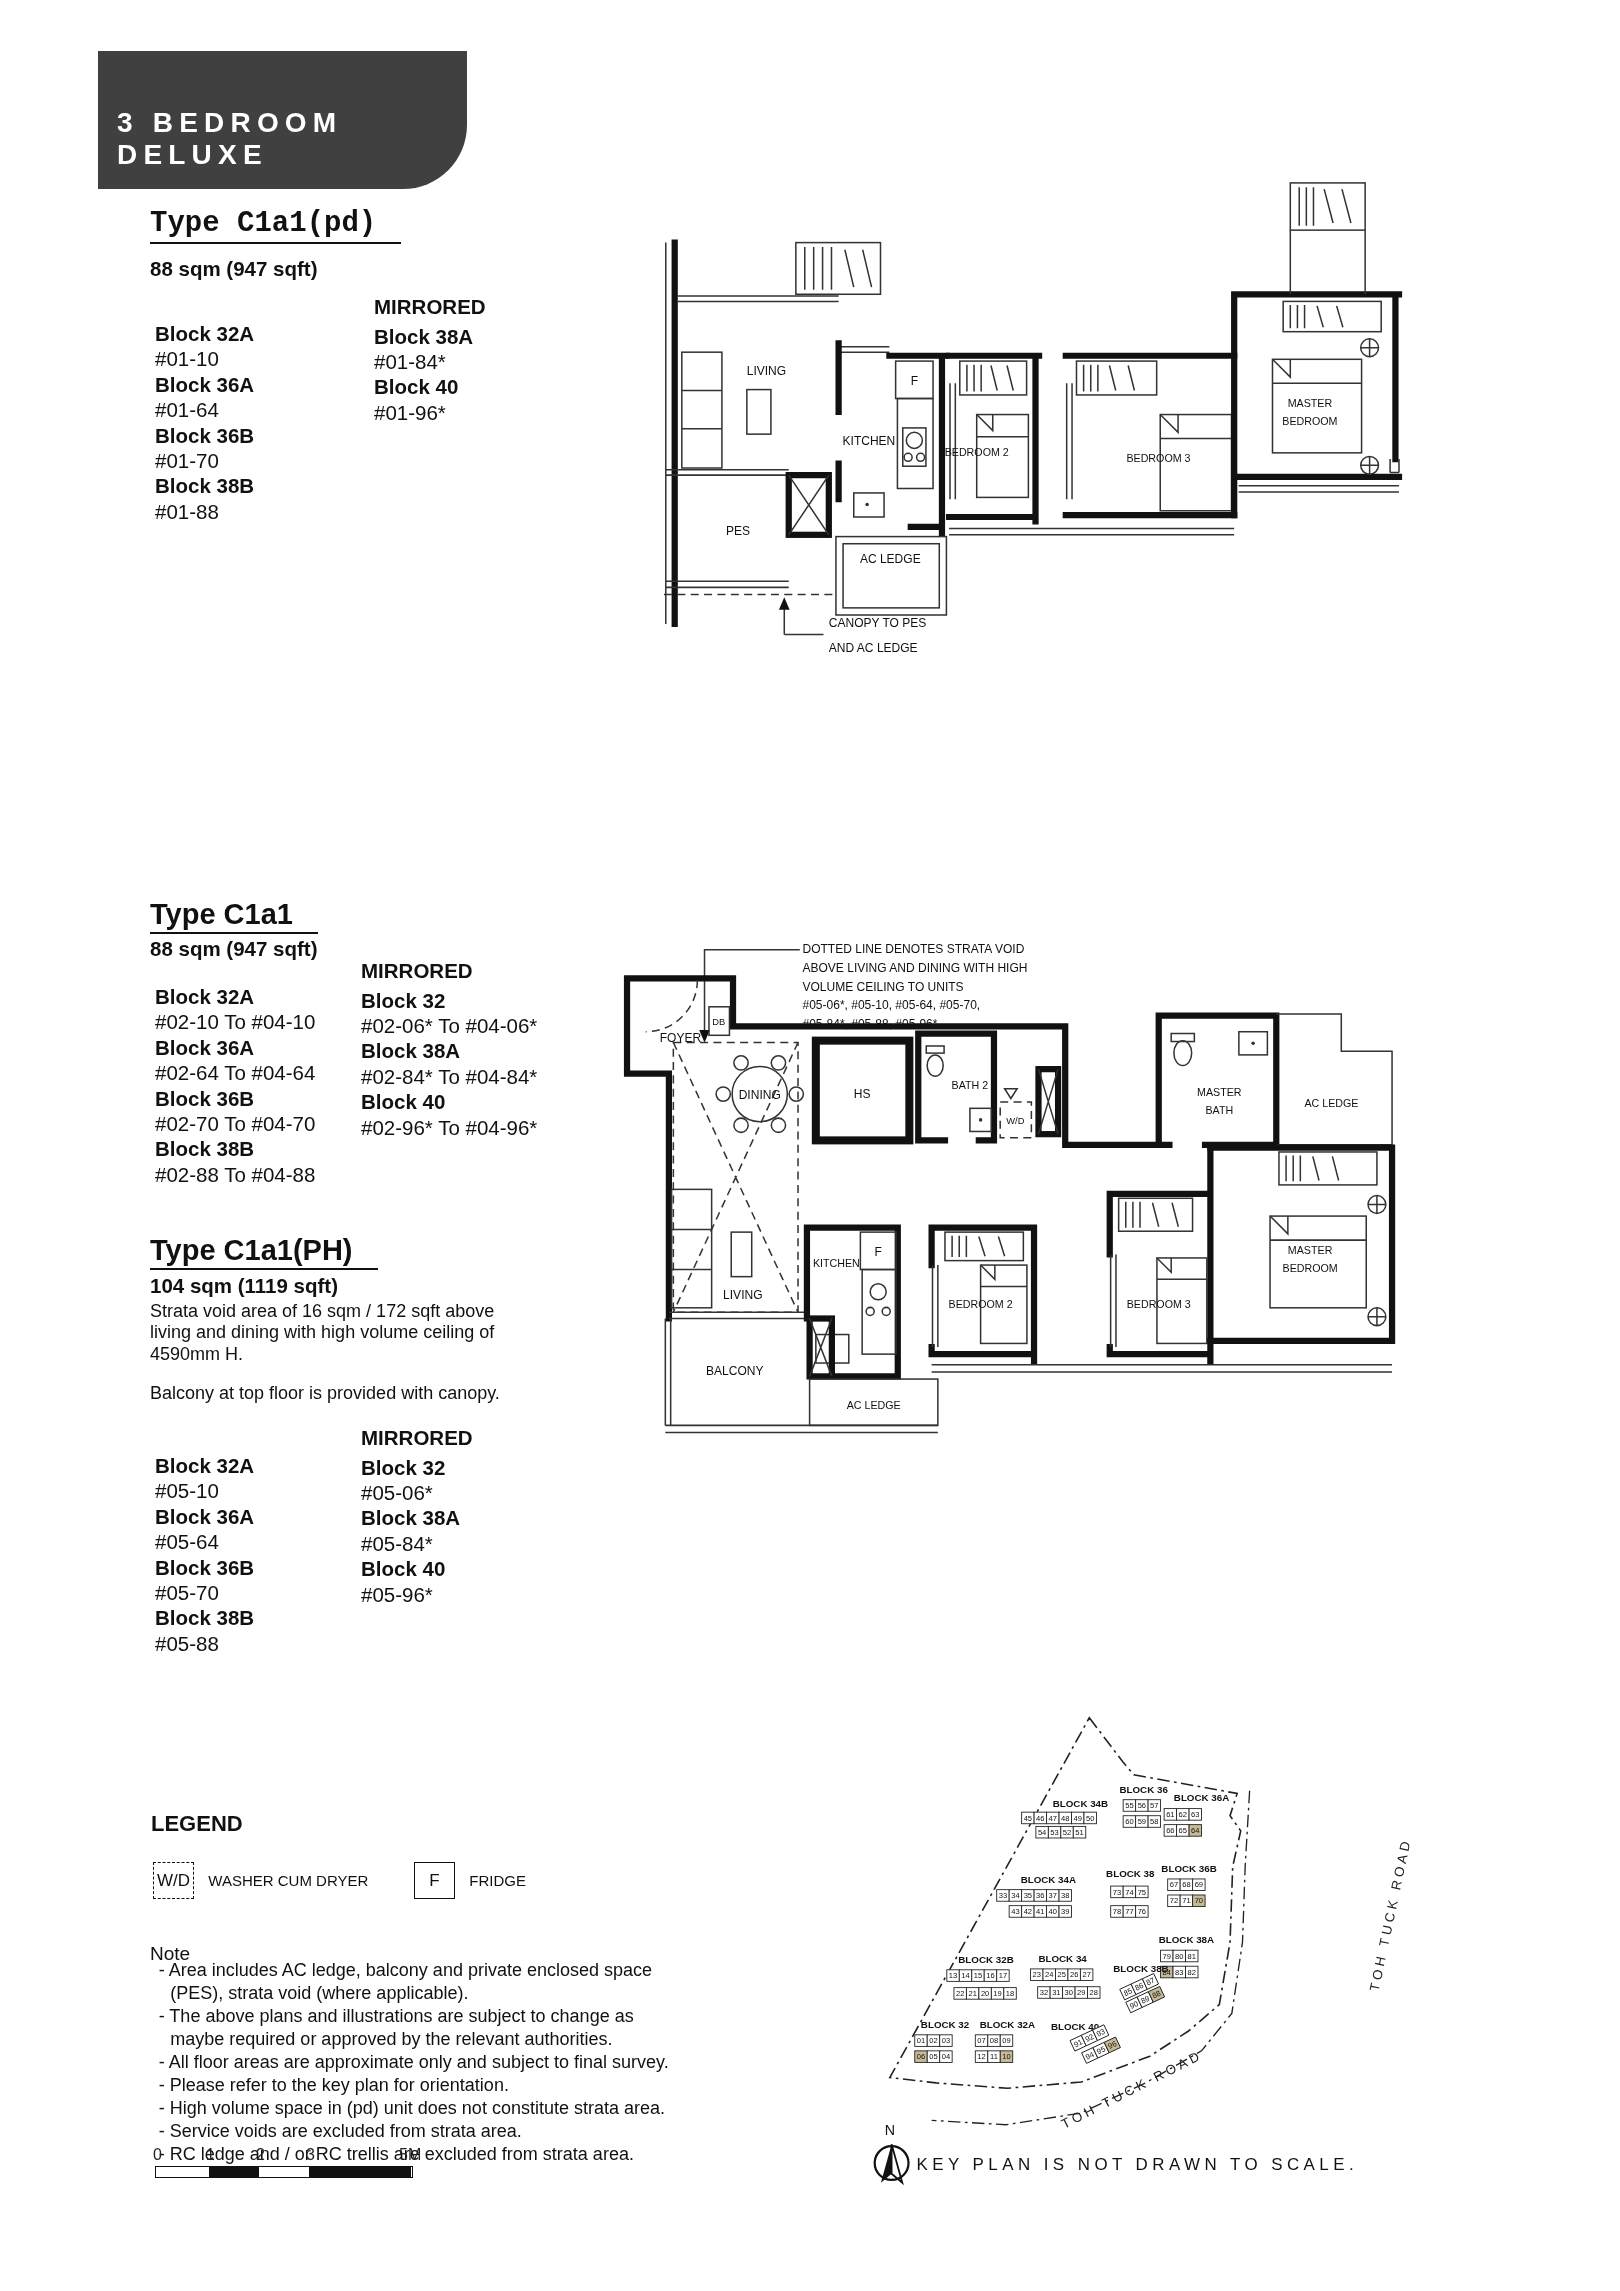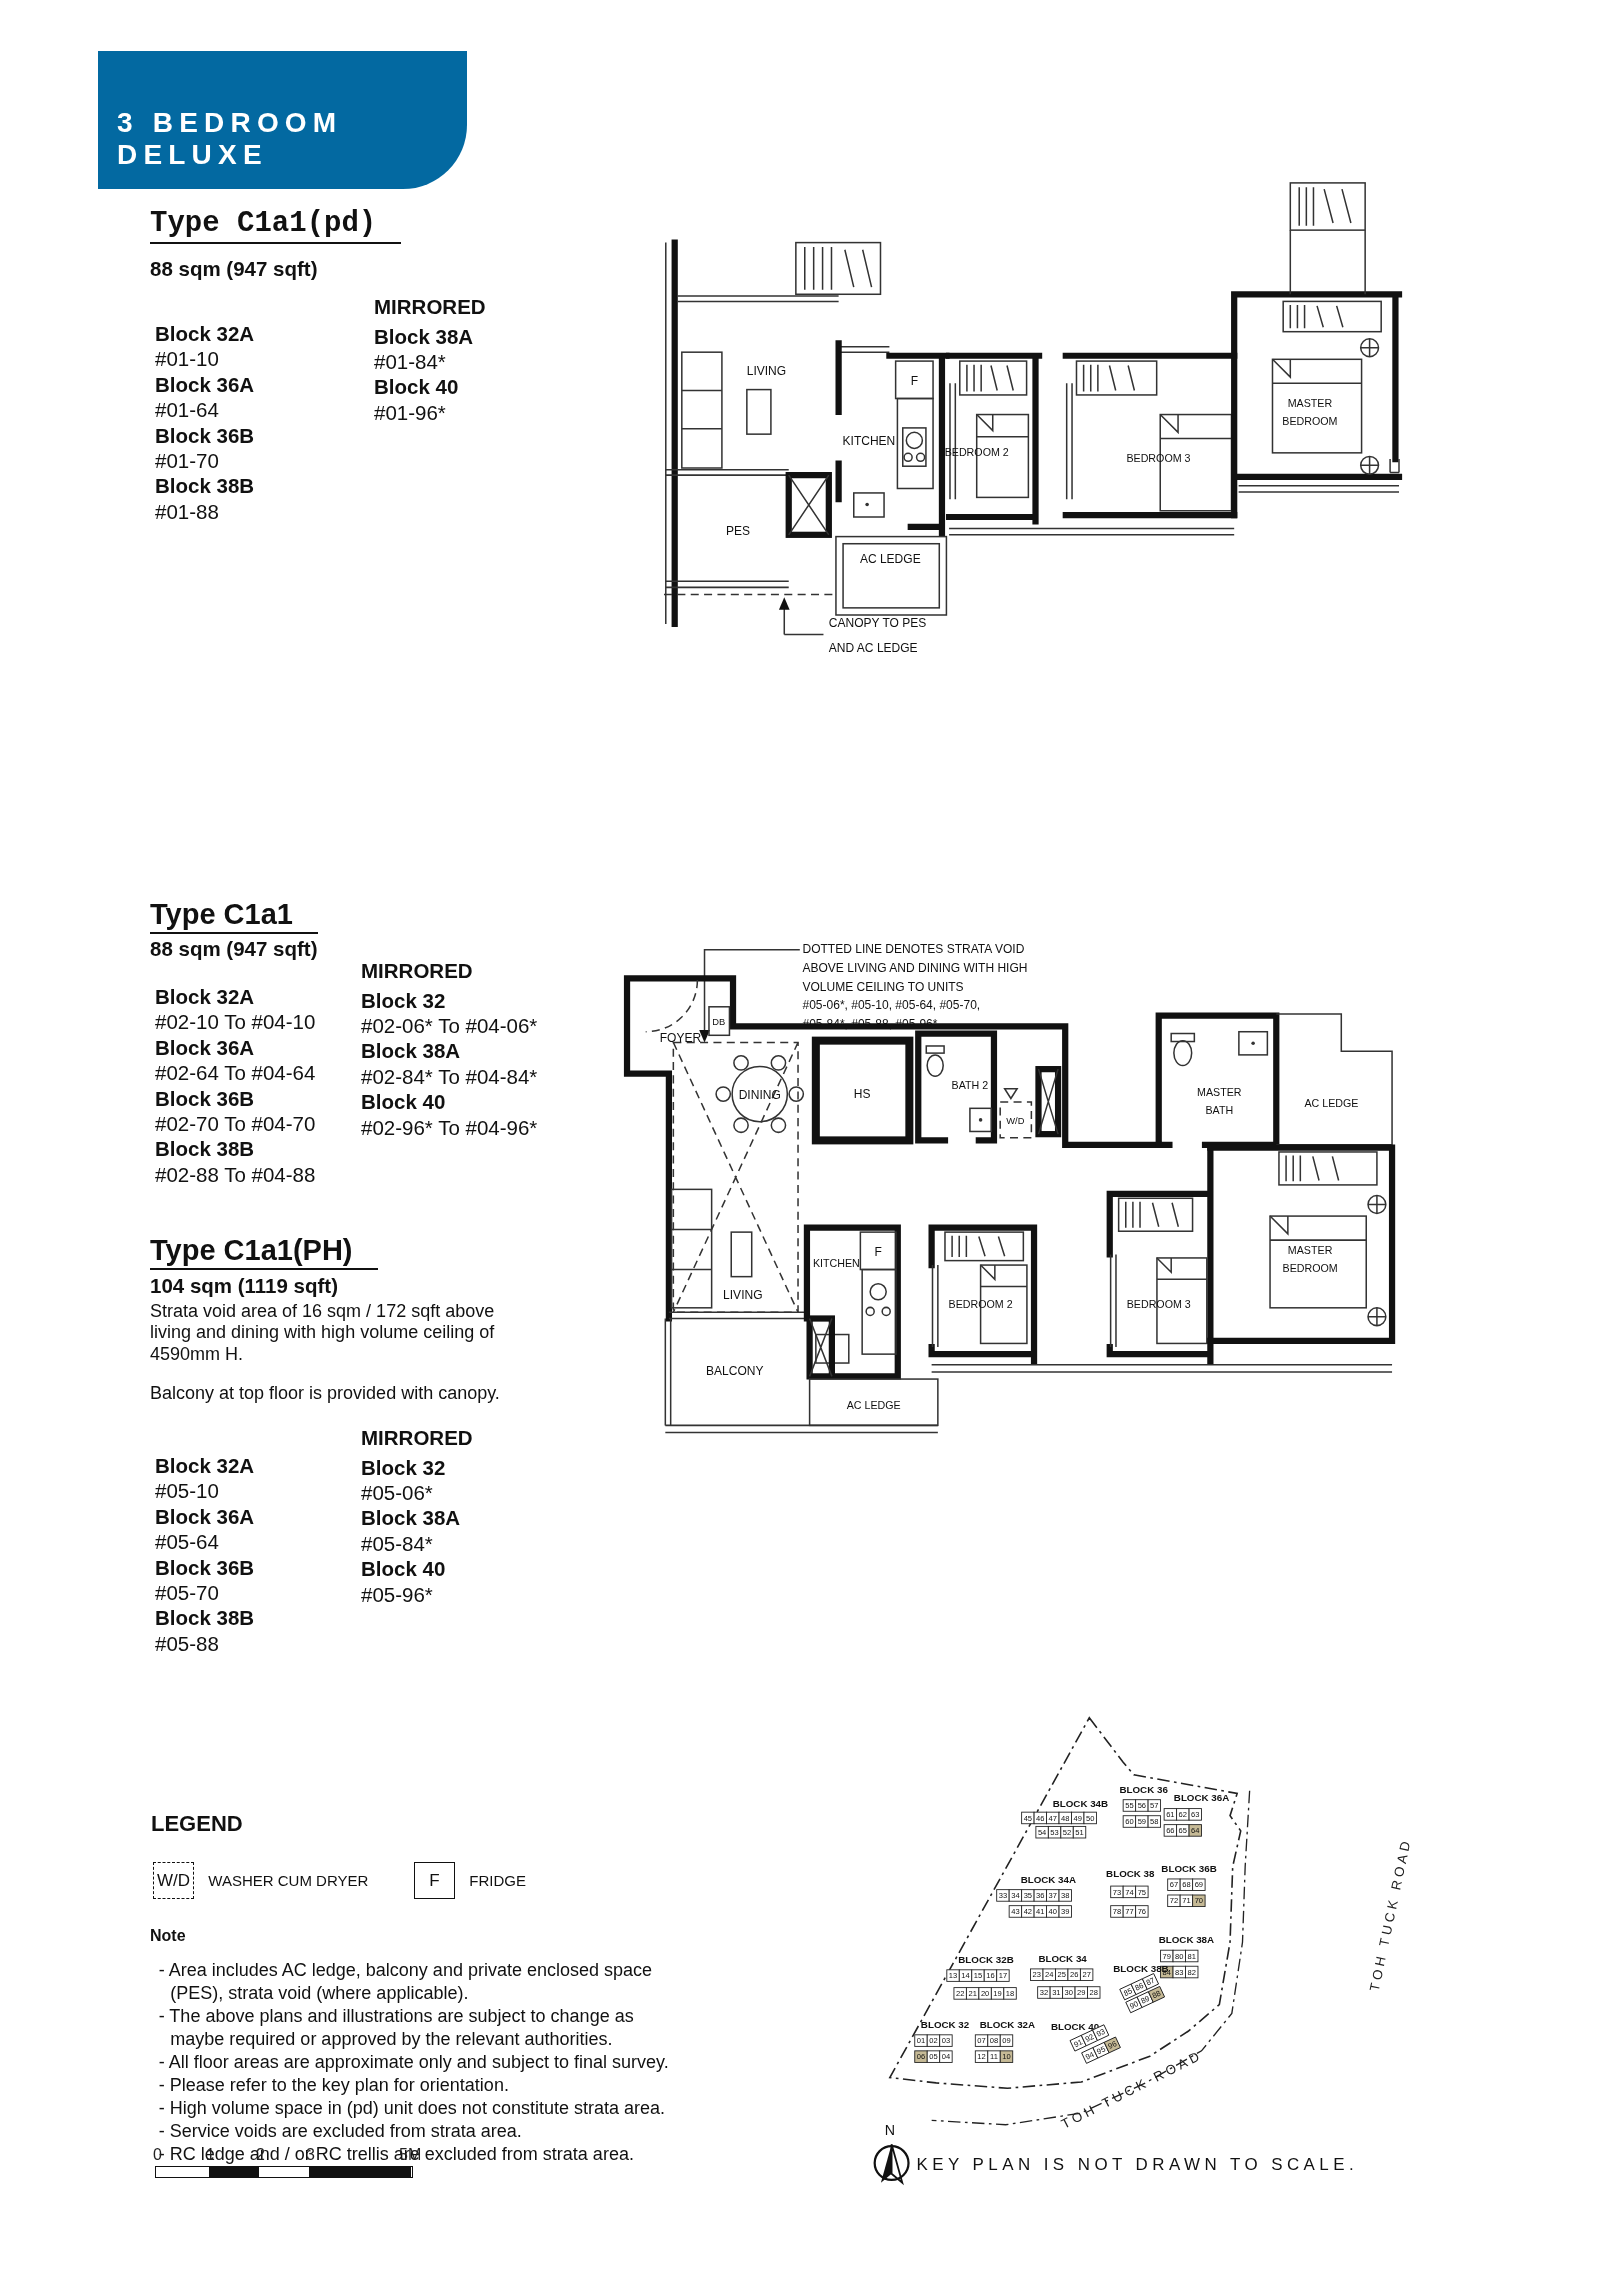--- a/index.html
+++ b/index.html
@@ -17,21 +17,21 @@
   .bcol{font-size:20.5px;line-height:25.4px;}
   .bcol .bname{font-weight:bold;}
   .bcol .bunit{font-weight:normal;}
   .para{font-size:18px;line-height:21.4px;width:356px;}
   
   .lhead{font-size:22px;font-weight:bold;}
   .lbox{width:41px;height:37px;border:1.8px solid #111;display:flex;align-items:center;justify-content:center;
         font-size:17px;box-sizing:border-box;}
   .lbox.dashed{border:1.8px dashed #111;}
   .ltext{font-size:15px;}
-  .nhead{font-size:16px;font-weight:bold;}
+  .nhead{font-size:19px;font-weight:normal;margin-top:16px;}
   .nitems{width:535px;font-size:18px;line-height:23px;}
   .nitem{padding-left:14.3px;text-indent:-11.6px;}
   
   .sb-tick{position:absolute;top:0;font-size:16px;color:#222;}
   .sb-bar{position:absolute;top:19.6px;height:10.7px;border:1.8px solid #111;box-sizing:content-box;display:flex;}
   .sb-seg{height:100%;}
   
   svg text{font-family:"Liberation Sans",sans-serif;fill:#111;}
   .w{stroke:#111;stroke-width:7;fill:none;stroke-linecap:square;}
   .w2{stroke:#111;stroke-width:9;fill:none;}
@@ -45,21 +45,21 @@
   .kpu{font-size:8.5px;text-anchor:middle;}
   .kproad{font-size:15px;letter-spacing:4px;text-anchor:middle;fill:#222;}
   .kpcap{font-size:19px;letter-spacing:5px;text-anchor:start;}
   .kpn{font-size:16px;text-anchor:middle;}
 </style>
 </head>
 <body>
 
 <div class="page">
 
-  <div class="abs banner" id="banner" style="background: #0369a1; padding-left: 19px;">
+  <div class="abs banner" id="banner" style="background: #404040; padding-left: 19px;">
     <span>3 BEDROOM DELUXE</span>
   </div>
 
   <div class="abs" style="left:150px;top:207px;font-family:Liberation Mono, monospace;">
     <span class="stitle">Type C1a1(pd)</span>
   </div>
   <div class="abs ssub" style="left:150px;top:257px;">88 sqm (947 sqft)</div>
   <div class="abs bcol" style="left:155px;top:321px;">
       <div class="bname">Block 32A</div>
       <div class="bunit">#01-10</div>

